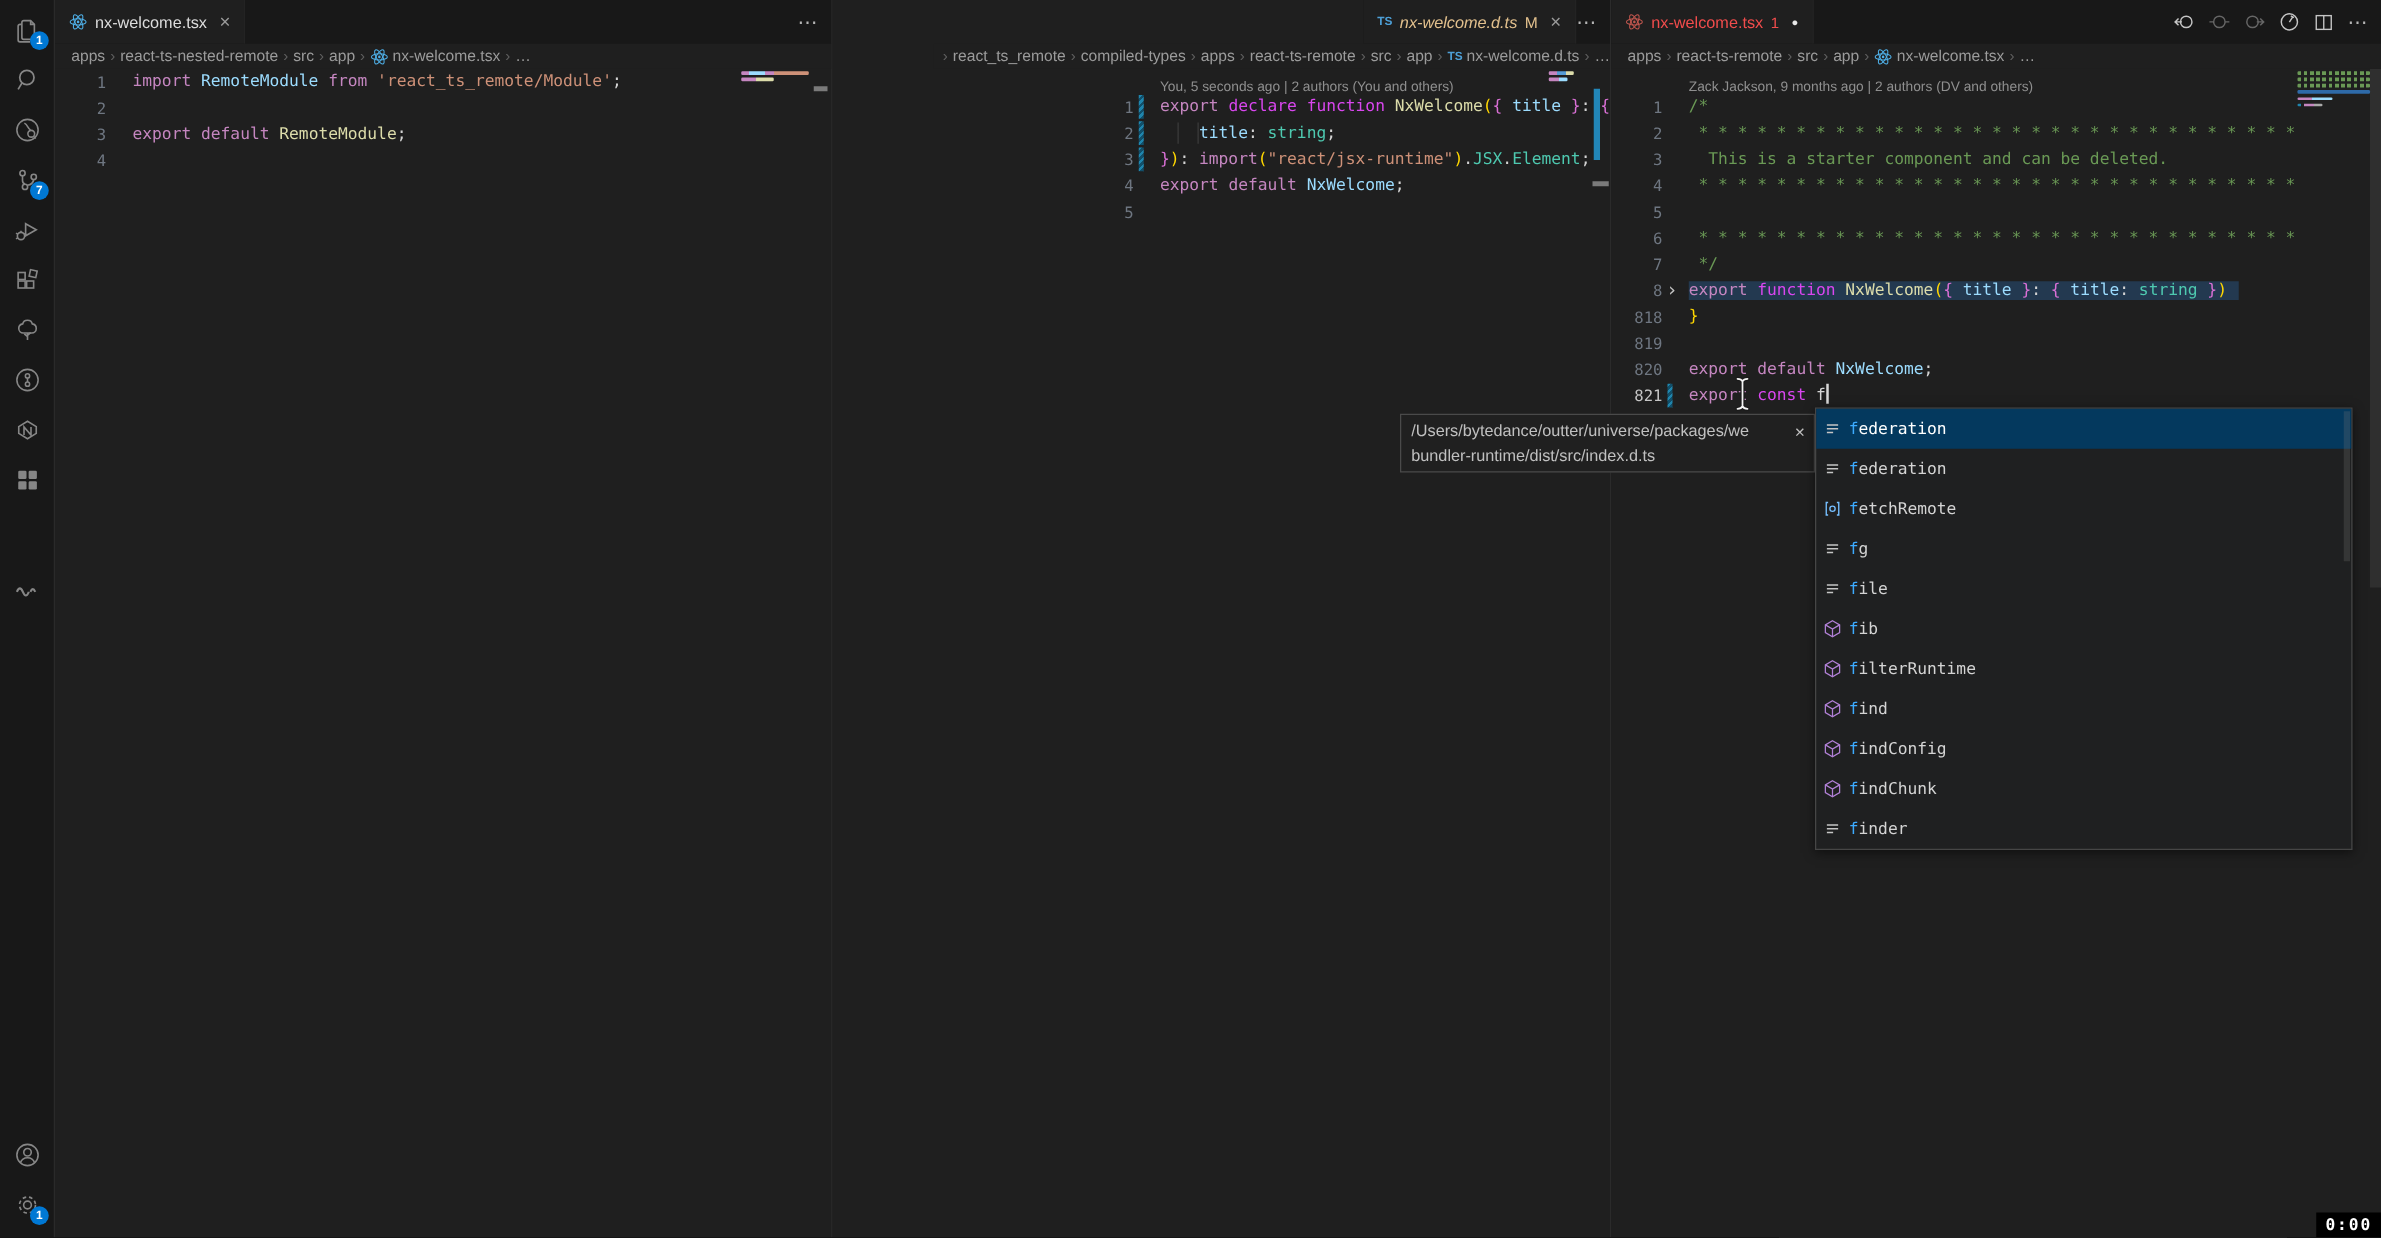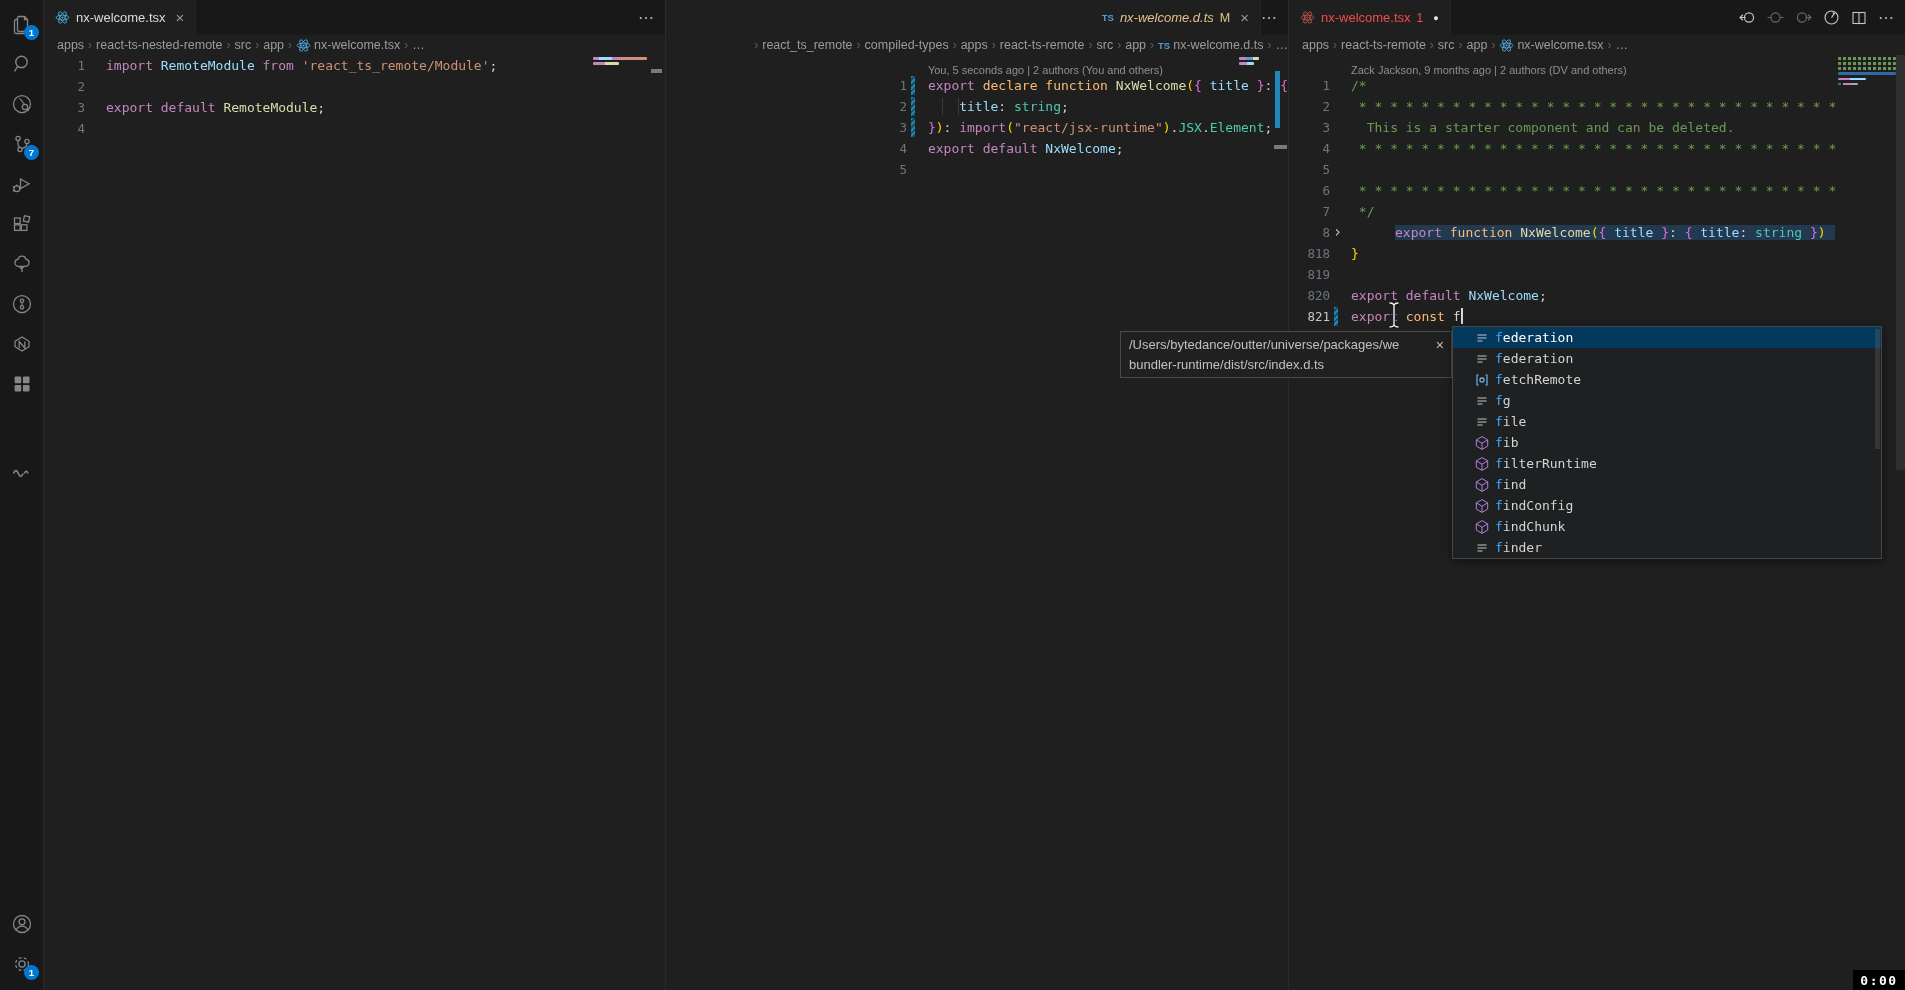--- a/index.html
+++ b/index.html
@@ -43,41 +43,41 @@
   .editor { flex:1; position:relative; font-family:"DejaVu Sans Mono", monospace; font-size:13px; line-height:21px; overflow:hidden; }
   .codelens { height:20px; padding:5px 0 0 62px; font-family:"Liberation Sans",sans-serif; font-size:11px; color:#8f8f8f; cursor:pointer; }
   .line { display:flex; height:21px; }
   .ln { width:41px; text-align:right; color:#6e7681; flex:none; font-size:12.5px; }
   .ln.act { color:#c6c6c6; }
   .deco { width:21px; flex:none; position:relative; }
   .modbar { position:absolute; left:4px; top:1px; bottom:1px; width:4px; background:repeating-linear-gradient(135deg,#1f85ad 0 2px,#11506b 2px 4px); }
   .fold { position:absolute; left:3px; top:0; line-height:20px; color:#c5c5c5; font-size:15px; cursor:pointer; }
   .code { white-space:pre; flex:1; color:#d4d4d4; }
   .code.guides { background-image:linear-gradient(#3a3a3a,#3a3a3a),linear-gradient(#3a3a3a,#3a3a3a); background-position:14px 2px,30px 2px; background-size:1px 17px; background-repeat:no-repeat; }
-  .hlband { background:rgba(38,79,120,.55); padding-right:9px;margin-left:44px; }
+  .hlband { background:rgba(38,79,120,.55); padding-right:9px; }
   .caret { display:inline-block; width:2px; height:16px; background:#d8d8d8; vertical-align:-3px; margin-left:0px; }
 
   
-  .kw{color:#C586C0}.kb{color:#fdba74}.fn{color:#DCDCAA}.var{color:#9CDCFE}.str{color:#CE9178}
+  .kw{color:#C586C0}.kb{color:#d946ef}.fn{color:#DCDCAA}.var{color:#9CDCFE}.str{color:#CE9178}
   .ty{color:#4EC9B0}.cm{color:#6A9955}.b1{color:#FFD700}.b2{color:#DA70D6}.tx{color:#D4D4D4}
 
   
   .mm { position:absolute; cursor:pointer; }
   .mmrow { height:2.5px; margin-bottom:2.5px; border-radius:1px; }
   .ovdash { position:absolute; height:4px; background:#7a7a7a; }
   .ovbar { position:absolute; width:5px; background:#2286b8; }
   .sbar { position:absolute; background:rgba(121,121,121,.18); }
 
   .ts-badge { font-size:9.5px; font-weight:bold; color:#4d9fd6; letter-spacing:0; }
   .icn { display:inline-flex; align-items:center; color:#4fb0e8; }
   .icn.tint-error { color:#c0564e; }
 
   
   .suggest { position:absolute; left:1452px; top:326px; width:430px; background:#1f2021; border:1px solid #464646; z-index:30; font-family:"DejaVu Sans Mono",monospace; font-size:13px; box-shadow:0 2px 8px rgba(0,0,0,.5); }
-  .srow { height:21px; display:flex; align-items:center; gap:5px; padding:0 21px; color:#d4d4d4; cursor:pointer; }
+  .srow { height:32px; display:flex; align-items:center; gap:5px; padding:0 5px; color:#d4d4d4; cursor:pointer; }
   .srow.sel { background:#04395e; color:#ffffff; }
   .kicon { width:16px; flex:none; display:flex; align-items:center; }
   .slabel { white-space:pre; }
   .match { color:#3dabff; }
   .sscroll { position:absolute; right:1px; top:2px; width:5px; height:120px; background:rgba(121,121,121,.25); }
 
   
   .pathpopup { position:absolute; left:1120px; top:331px; width:332px; height:47px; background:#202020; border:1px solid #4a4a4a; z-index:29; font-size:13px; line-height:20px; color:#c0c0c0; padding:3px 8px; }
   .pathpopup .l1 { white-space:nowrap; overflow:hidden; width:calc(100% - 16px); }
   .pathpopup .l2 { white-space:nowrap; overflow:hidden; }

